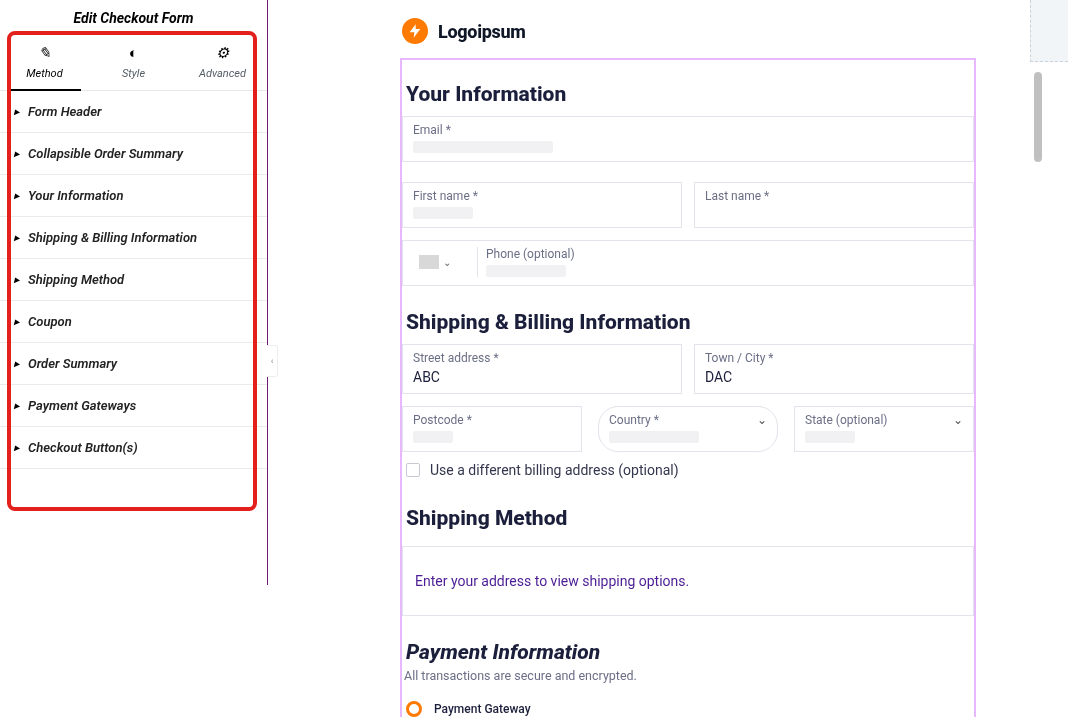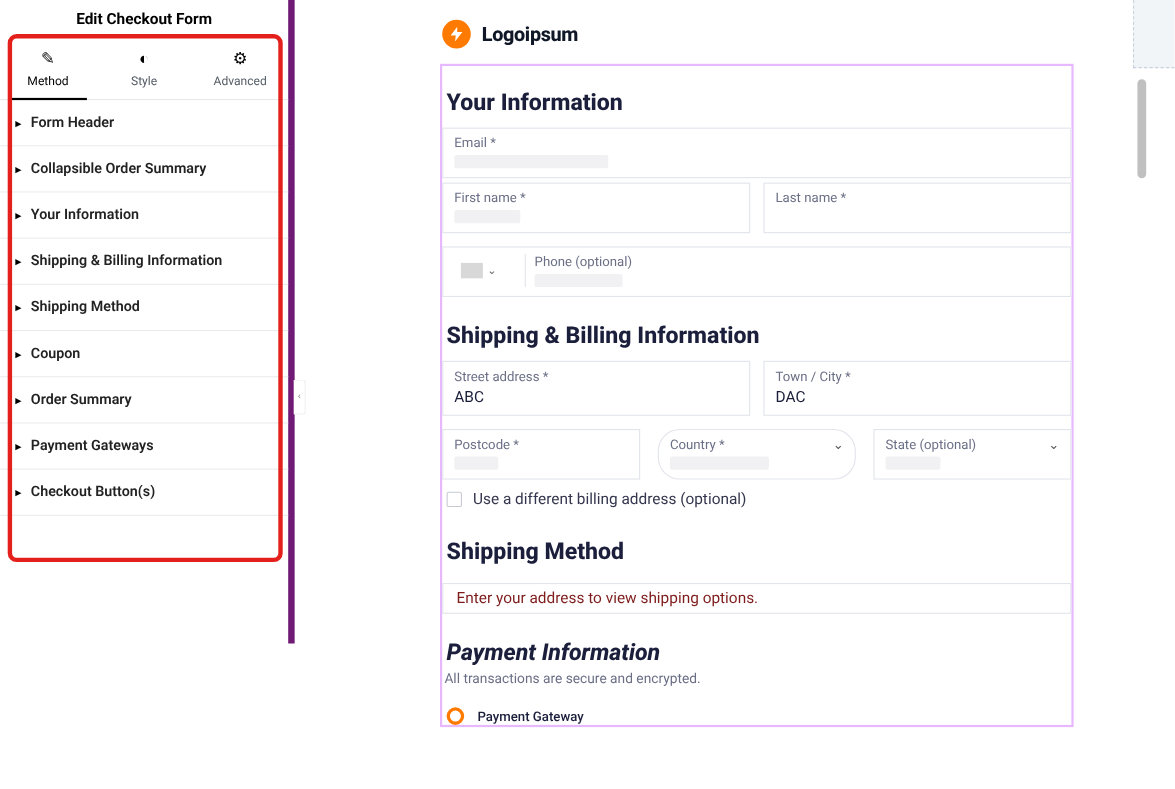--- a/index.html
+++ b/index.html
@@ -1,19 +1,19 @@
 <!DOCTYPE html>
 <html><head>
   <meta charset="utf-8">
   <style>
     * { box-sizing: border-box; margin: 0; padding: 0; font-family: -apple-system, BlinkMacSystemFont, "Segoe UI", Roboto, Arial, sans-serif; }
     body { width: 1068px; height: 717px; overflow: hidden; background: #fff; position: relative; color: #333; }
 
     
-    .left-panel { position: absolute; left: 0; top: 0; width: 268px; height: 585px; background: #fff; border-right: 6px solid #701a75; }
+    .left-panel { position: absolute; left: 0; top: 0; width: 268px; height: 585px; background: #fff; border-right: 1px solid #701a75; font-style: italic; }
     .panel-title { text-align: center; font-weight: 700; font-size: 14px; padding: 10px 0 8px; color: #000; }
     .highlight-box { position: absolute; left: 7px; top: 31px; width: 250px; height: 480px; border: 4px solid #e3201c; border-radius: 8px; pointer-events: none; z-index: 5; }
     .tabs { display: flex; border-bottom: 1px solid #e8e8e8; }
     .tab { flex: 1; text-align: center; padding: 12px 0 10px; font-size: 11px; color: #555d66; position: relative; }
     .tab .icon { display: block; margin: 0 auto 6px; font-size: 15px; color: #000; line-height: 1; }
     .tab.active { color: #000; }
     .tab.active::after { content: ''; position: absolute; left: 8px; right: 8px; bottom: -1px; height: 2px; background: #000; }
 
     .accordion { }
     .acc-item { border-bottom: 1px solid #ebebeb; font-size: 13px; font-weight: 600; color: #222; padding: 13px 14px; display: flex; align-items: center; gap: 6px; cursor: pointer; }
@@ -38,37 +38,37 @@
 
     .fields { padding: 0 0 18px; }
     .field { border: 1px solid #e2e4eb; background:#fff; padding: 6px 10px 8px; }
     .label { font-size: 12px; color: #6b6f86; margin-bottom: 4px; }
     .placeholder { height: 12px; background: #f1f1f3; border-radius: 2px; width: 140px; filter: blur(0.4px);}
     .value { font-size: 14px; color: #1b1f3b; }
 
     .row { display:flex; gap: 12px; }
     .row > .field { flex:1; }
 
-    .email-field { margin-bottom: 4px; }
+    .email-field { margin-bottom: 20px; }
     .phone-wrap { display:flex; align-items:center; }
     .flag-select { width:56px; height:26px; display:flex; align-items:center; gap:4px; padding:0 6px;}
     .flag-box { width:20px; height:14px; background:#d8d8d8;}
     .flag-caret { font-size:10px; color:#666;}
     .phone-sep { width:1px; height:30px; background:#e2e4eb; margin:0 8px;}
 
     .half-row .field{ flex:1;}
     .trio { display:flex; gap:16px;align-items:center; }
     .trio .field{ flex:1; }
     .select-caret{ margin-left:auto; font-size:12px; color:#555;}
 
     .checkbox-row { display:flex; align-items:center; gap:10px; padding: 10px 4px 4px;}
     .cb { width:14px; height:14px; border:1px solid #c8cad3; border-radius:2px; background:#fff;}
     .cb-label{ font-size:14px; color:#33364d;}
 
-    .ship-note { border:1px solid #e2e4eb; padding: 5px 12px; font-size:14px; color:#7f1d1d; margin-top: 6px;}
+    .ship-note { border:1px solid #e2e4eb; padding: 26px 12px; font-size:14px; color:#4c1d95; margin-top: 6px;}
 
     .pay-sub { font-size:12.5px; color:#6b6f86; padding: 2px 0 12px 2px;}
 
     .pay-opt { display:flex; align-items:center; gap:12px; padding: 6px 4px 0;}
     .radio { width:16px; height:16px; border-radius:50%; border:3px solid #ff7a00; background:#fff; box-shadow: inset 0 0 0 2px #fff;}
     .pay-label { font-size:12px; color:#1b1f3b; font-weight:500;}
   </style>
 </head>
 <body>
 

